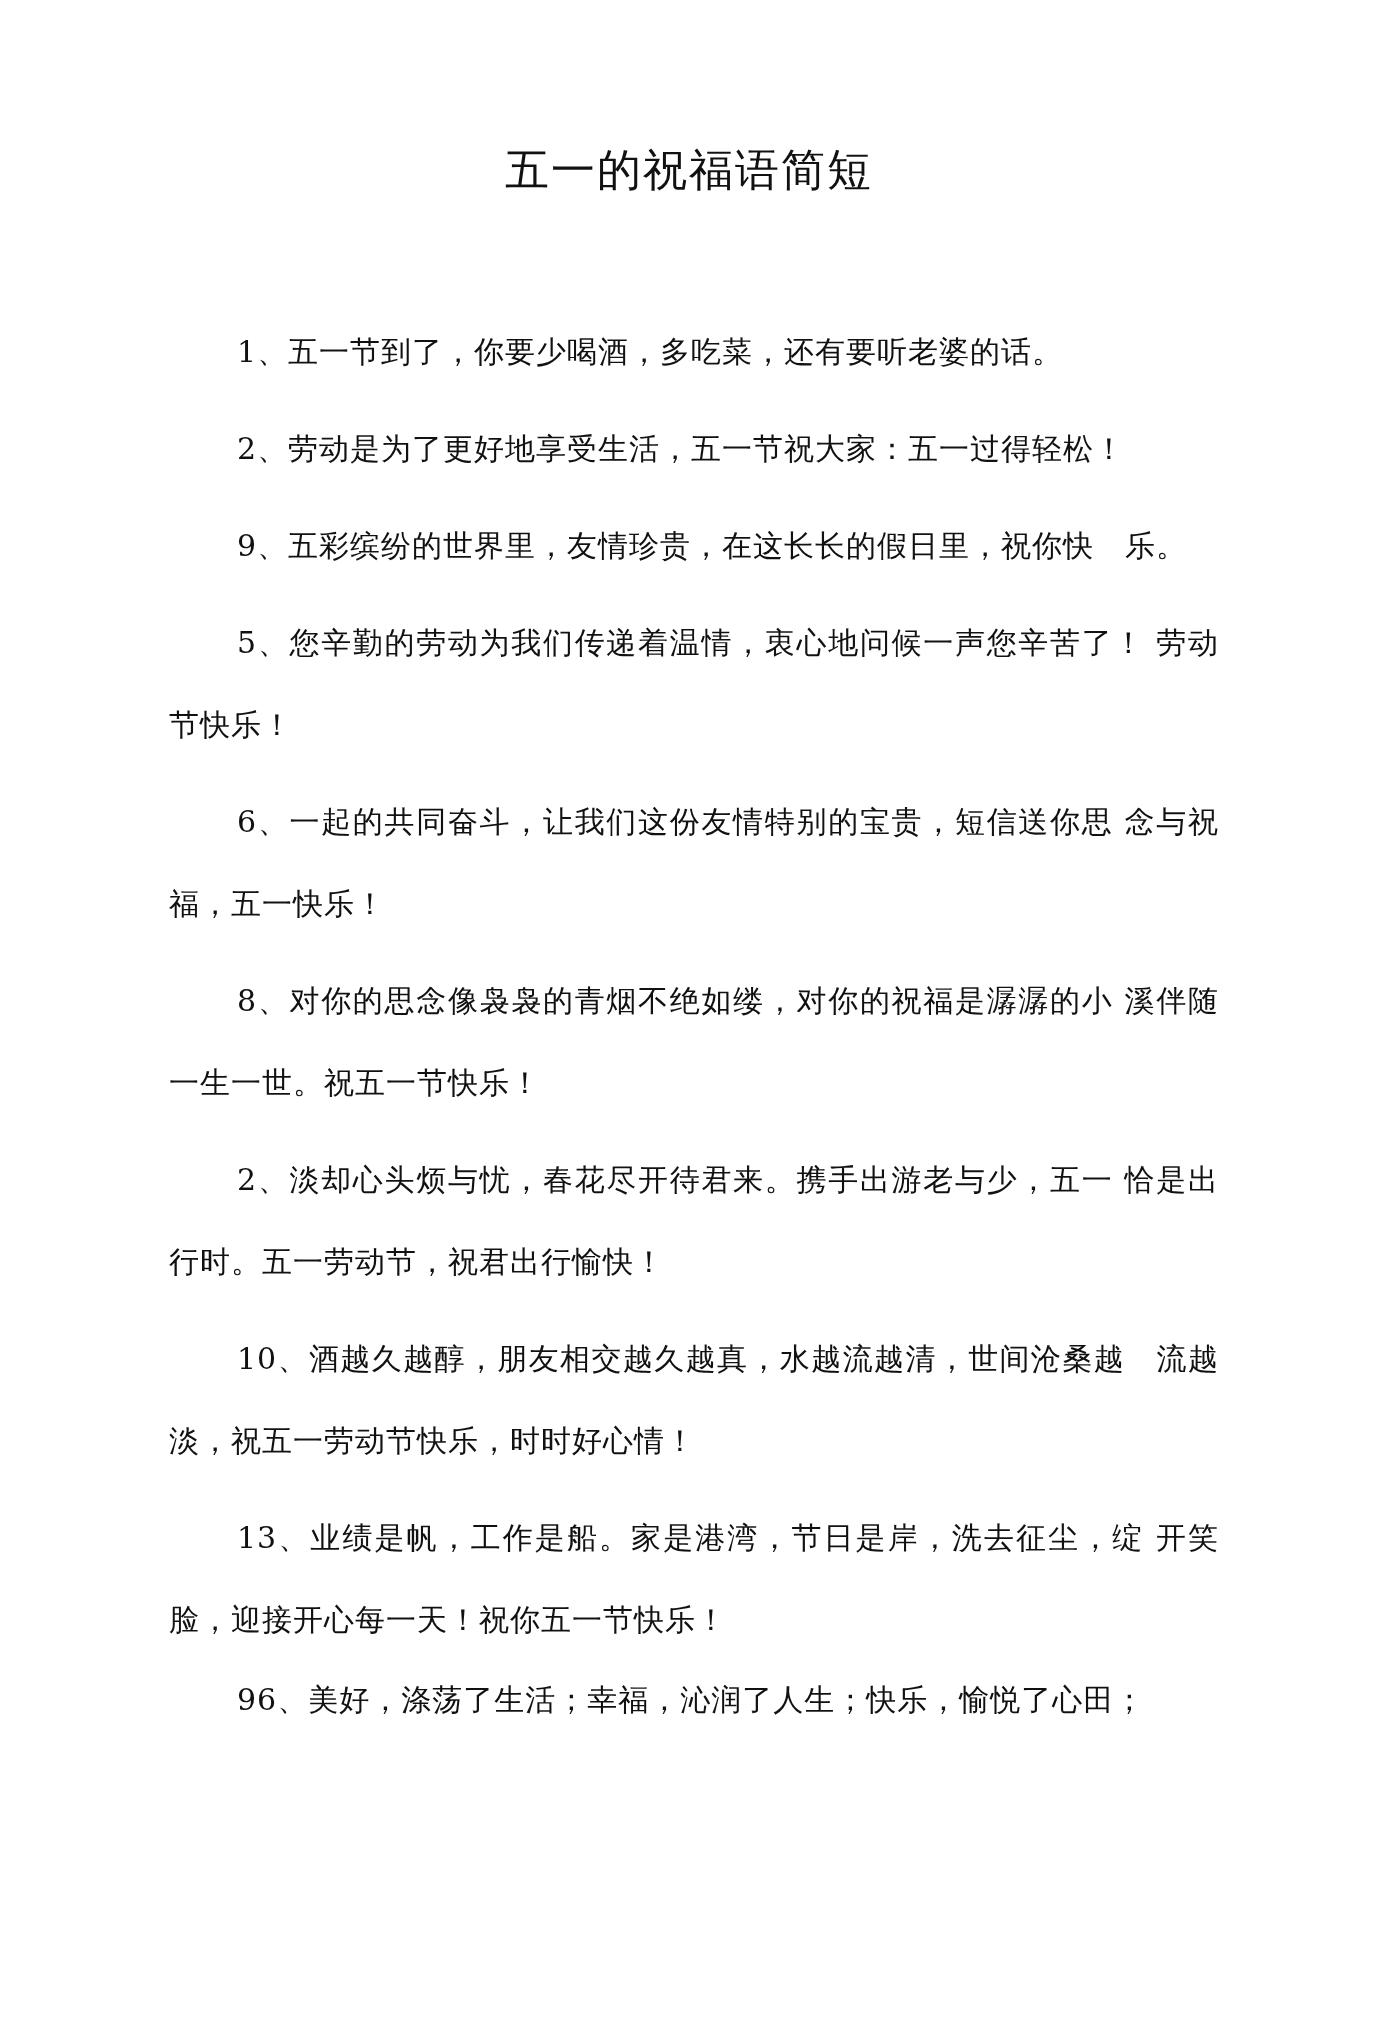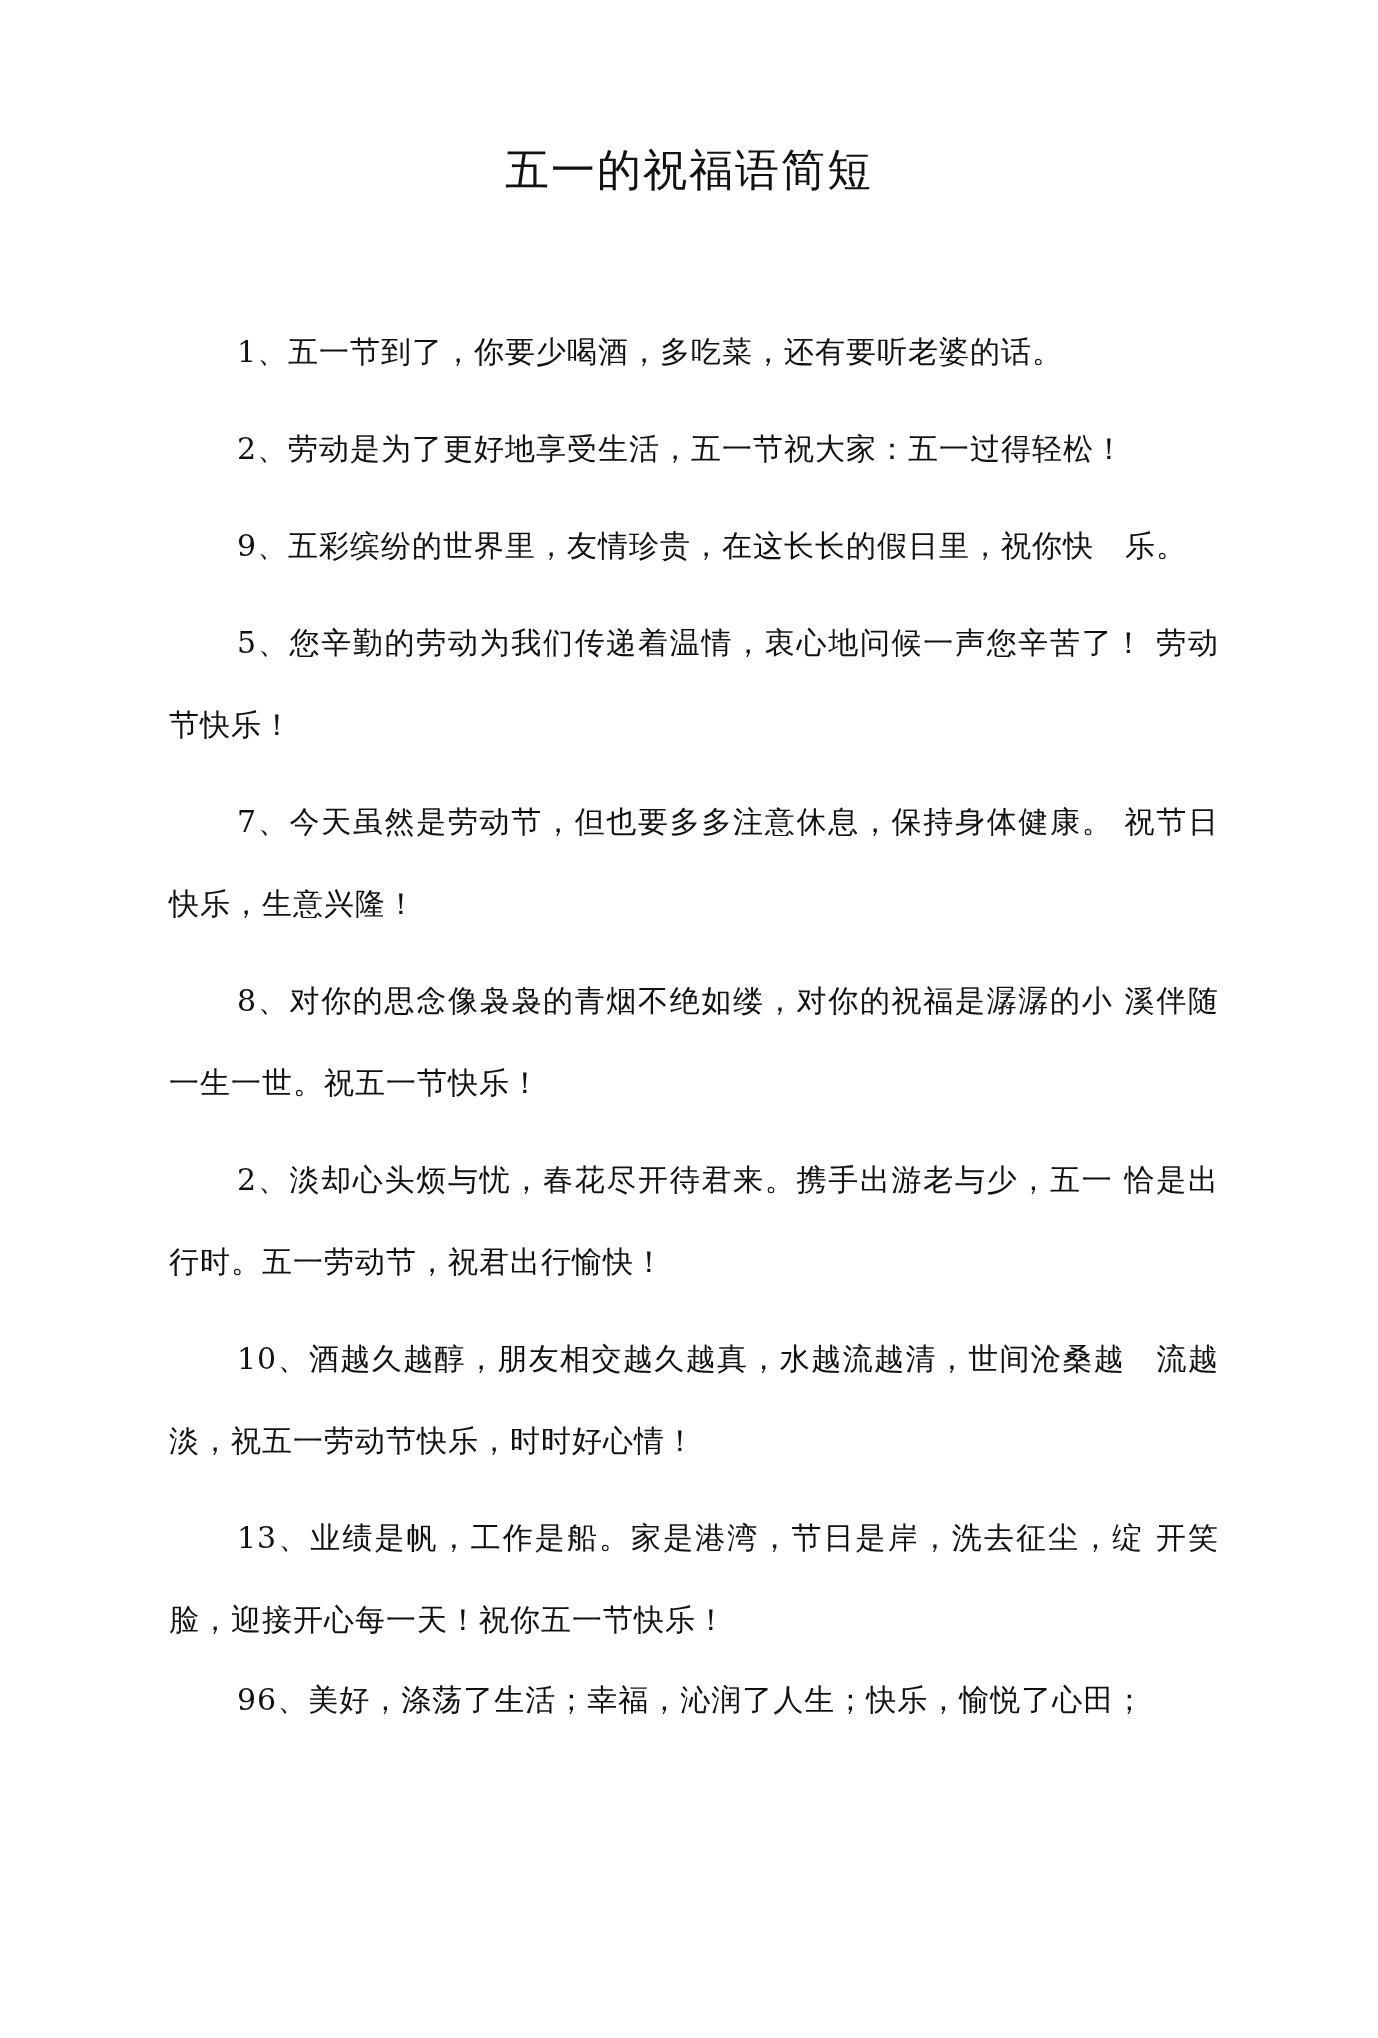--- a/index.html
+++ b/index.html
@@ -60,20 +60,20 @@
 <body>
 
 <div class="page">
   <h1 class="title">五一的祝福语简短</h1>
 
   <div class="body-text">
     <p class="para">1、五一节到了，你要少喝酒，多吃菜，还有要听老婆的话。</p>
     <p class="para">2、劳动是为了更好地享受生活，五一节祝大家：五一过得轻松！</p>
     <p class="para">9、五彩缤纷的世界里，友情珍贵，在这长长的假日里，祝你快　乐。</p>
     <p class="para">5、您辛勤的劳动为我们传递着温情，衷心地问候一声您辛苦了！ 劳动节快乐！</p>
-    <p class="para">7、今天虽然是劳动节，但也要多多注意休息，保持身体健康。 祝节日快乐，生意兴隆！</p>
+    <p class="para">6、一起的共同奋斗，让我们这份友情特别的宝贵，短信送你思 念与祝福，五一快乐！</p>
     <p class="para">8、对你的思念像袅袅的青烟不绝如缕，对你的祝福是潺潺的小 溪伴随一生一世。祝五一节快乐！</p>
     <p class="para">2、淡却心头烦与忧，春花尽开待君来。携手出游老与少，五一 恰是出行时。五一劳动节，祝君出行愉快！</p>
     <p class="para">10、酒越久越醇，朋友相交越久越真，水越流越清，世间沧桑越　流越淡，祝五一劳动节快乐，时时好心情！</p>
     <p class="para">13、业绩是帆，工作是船。家是港湾，节日是岸，洗去征尘，绽 开笑脸，迎接开心每一天！祝你五一节快乐！</p>
     <p class="para tight">96、美好，涤荡了生活；幸福，沁润了人生；快乐，愉悦了心田；</p>
   </div>
 </div>
 
 </body></html>

